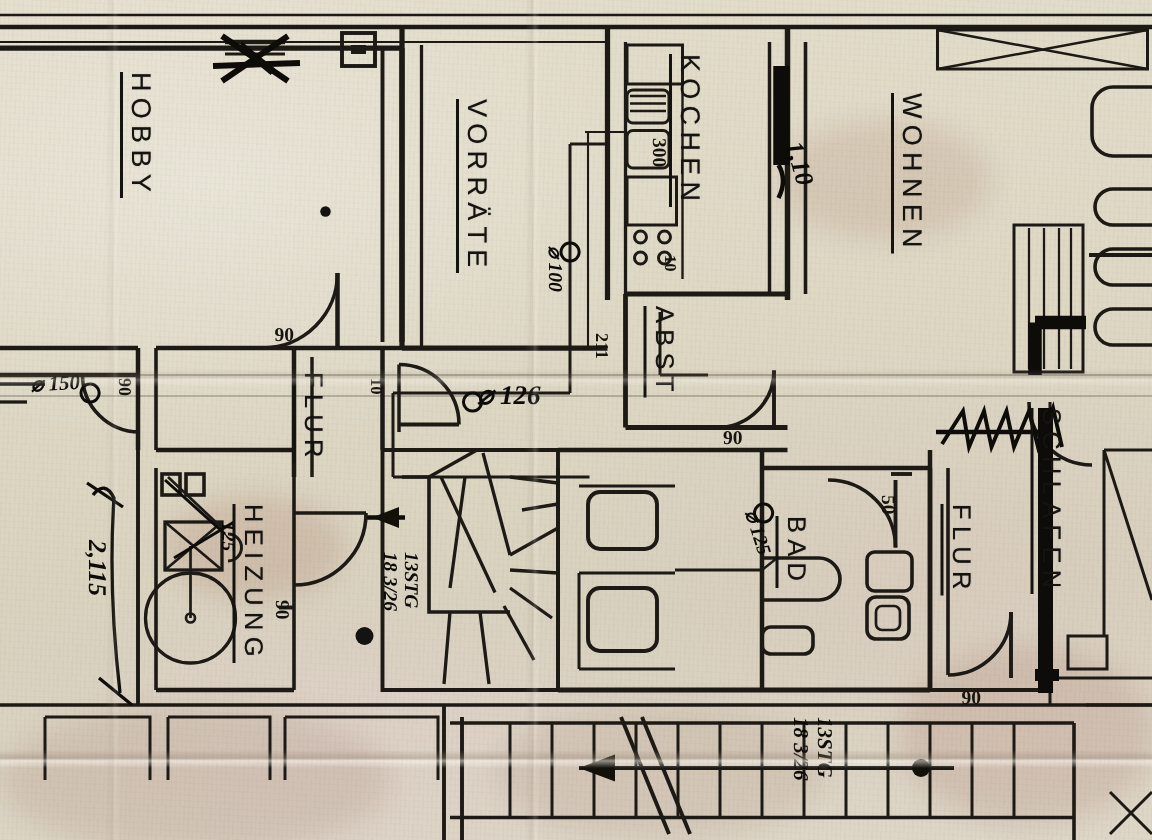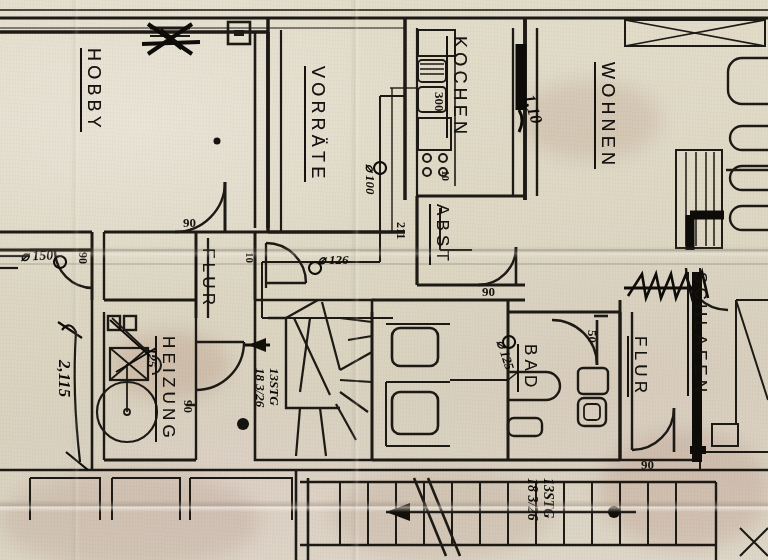--- a/index.html
+++ b/index.html
@@ -345,21 +345,21 @@
   <div class="dim" style="left:600px;top:330px;transform:rotate(90deg);font-size:13px;">50</div>
 
   <div class="dim" style="left:256px;top:252px;transform:rotate(90deg);font-size:11px;">10</div>
 
   <div class="dim" style="left:90px;top:252px;transform:rotate(90deg);font-size:12px;">90</div>
 
   <div class="hand" style="left:378px;top:164px;transform:rotate(90deg);font-size:13px;">⌀ 100</div>
 
   <div class="hand" style="left:508px;top:338px;transform:rotate(72deg);font-size:13px;">⌀ 125</div>
 
-  <div class="hand" style="left:318px;top:252px;font-size:13px;">⌀ 126</div>
+  <div class="hand" style="left:318px;top:252px;font-size:18px;">⌀ 126</div>
 
   <div class="hand" style="left:20px;top:248px;font-size:14px;transform:rotate(-3deg);">⌀ 150</div>
 
   <div class="hand" style="left:160px;top:348px;transform:rotate(90deg);font-size:13px;">125</div>
 
   <div class="hand" style="left:538px;top:92px;transform:rotate(74deg);font-size:17px;">1,10</div>
 
   <div class="hand" style="left:74px;top:360px;transform:rotate(90deg);font-size:17px;">2,115</div>
 
   <div class="hand" style="left:282px;top:368px;transform:rotate(90deg);font-size:13px;">13STG</div>

